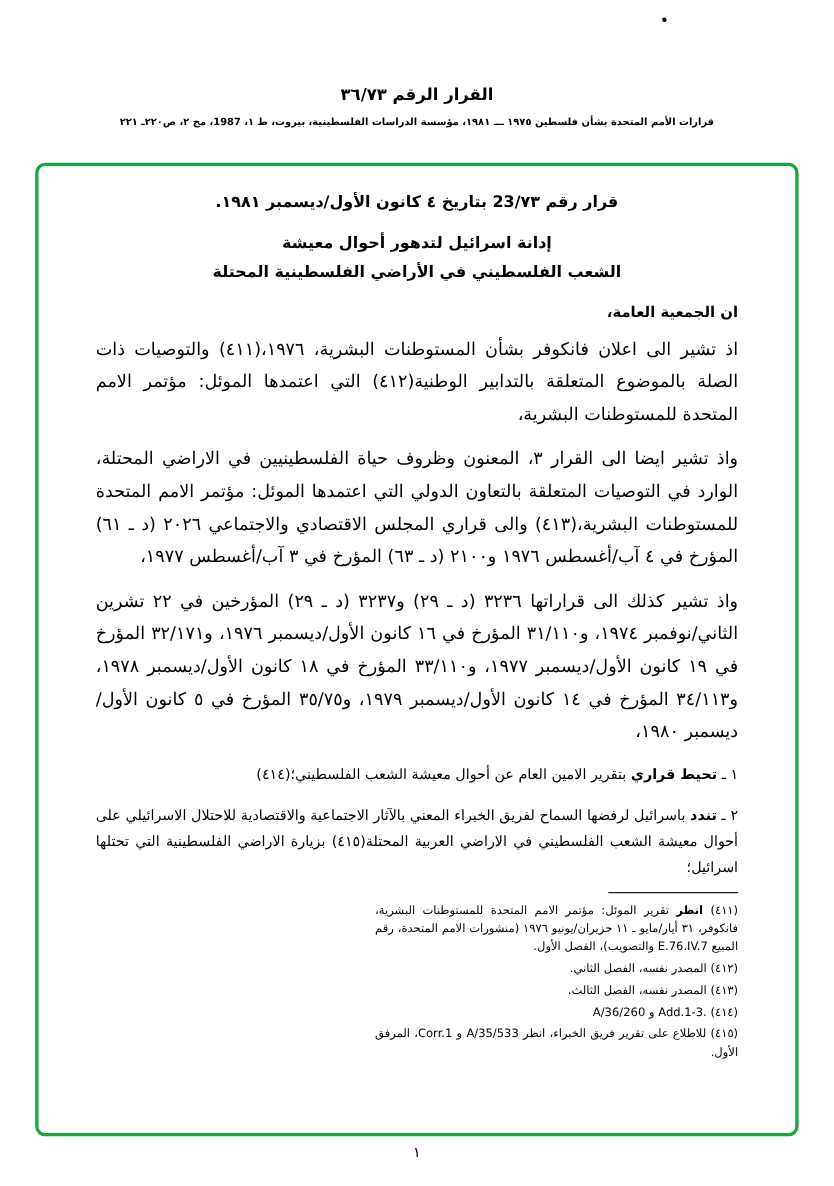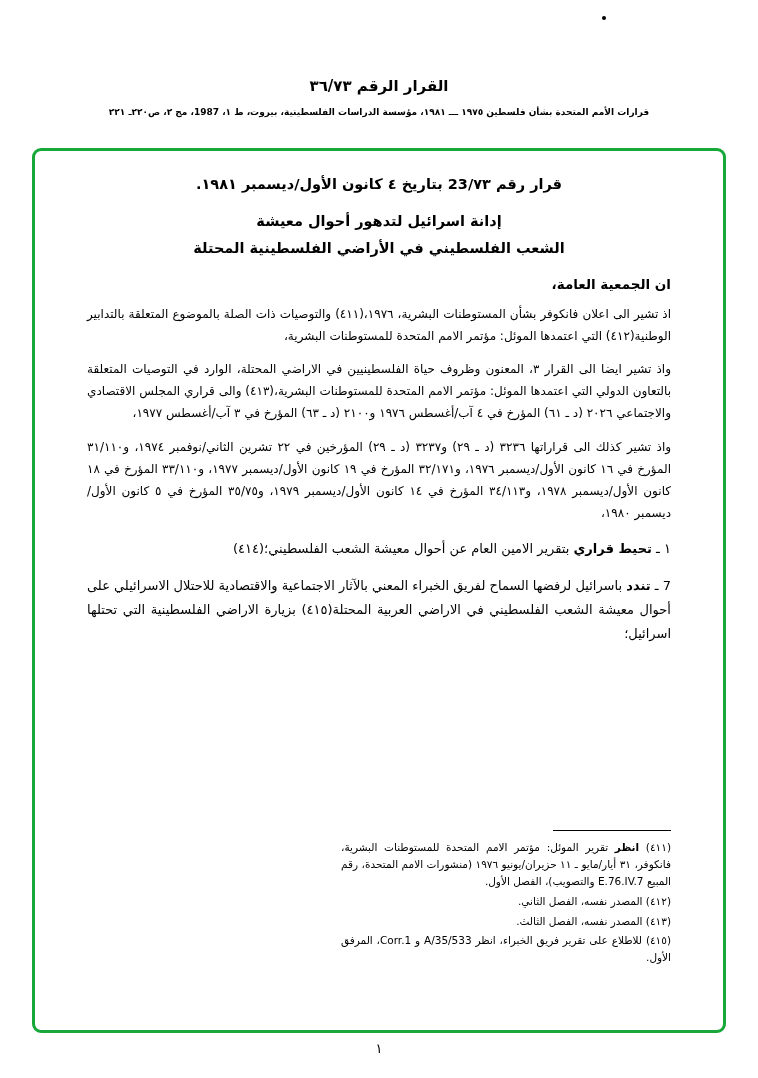--- a/index.html
+++ b/index.html
@@ -87,21 +87,21 @@
 
   .lead {
     margin-top: 14px;
     font-size: 13.5px;
     font-weight: bold;
     text-align: right;
   }
 
   .para {
     margin-top: 11px;
-    font-size: 12px;
+    font-size: 16px;
     line-height: 1.85;
     text-align: justify;
     text-justify: inter-word;
   }
   .para.just {
     text-align: justify;
   }
   .bold-inline {
     font-weight: bold;
   }
@@ -174,21 +174,21 @@
     <div class="para just">واذ تشير ايضا الى القرار ٣، المعنون وظروف حياة الفلسطينيين في الاراضي المحتلة، الوارد في التوصيات المتعلقة بالتعاون الدولي التي اعتمدها الموئل: مؤتمر الامم المتحدة للمستوطنات البشرية،(٤١٣) والى قراري المجلس الاقتصادي والاجتماعي ٢٠٢٦ (د ـ ٦١) المؤرخ في ٤ آب/أغسطس ١٩٧٦ و٢١٠٠ (د ـ ٦٣) المؤرخ في ٣ آب/أغسطس ١٩٧٧،</div>
     <div class="para just">واذ تشير كذلك الى قراراتها ٣٢٣٦ (د ـ ٢٩) و٣٢٣٧ (د ـ ٢٩) المؤرخين في ٢٢ تشرين الثاني/نوفمبر ١٩٧٤، و٣١/١١٠ المؤرخ في ١٦ كانون الأول/ديسمبر ١٩٧٦، و٣٢/١٧١ المؤرخ في ١٩ كانون الأول/ديسمبر ١٩٧٧، و٣٣/١١٠ المؤرخ في ١٨ كانون الأول/ديسمبر ١٩٧٨، و٣٤/١١٣ المؤرخ في ١٤ كانون الأول/ديسمبر ١٩٧٩، و٣٥/٧٥ المؤرخ في ٥ كانون الأول/ديسمبر ١٩٨٠،</div>
 
     <div class="numbered">
       <span>١ ـ</span>
       <span class="bold-inline">تحيط قراري</span>
       <span> بتقرير الامين العام عن أحوال معيشة الشعب الفلسطيني؛(٤١٤)</span>
     </div>
 
     <div class="numbered">
-      <span>7 ـ</span>
+      <span>٢ ـ</span>
       <span class="bold-inline">تندد</span>
       <span> باسرائيل لرفضها السماح لفريق الخبراء المعني بالآثار الاجتماعية والاقتصادية للاحتلال الاسرائيلي على أحوال معيشة الشعب الفلسطيني في الاراضي العربية المحتلة(٤١٥) بزيارة الاراضي الفلسطينية التي تحتلها اسرائيل؛</span>
     </div>
 
     <div class="footnotes">
       <div class="rule"></div>
 
       <div class="fn">
         <span>(٤١١)</span>
         <span class="bold-inline">انظر</span>
@@ -198,20 +198,24 @@
       <div class="fn">
         <span>(٤١٢)</span>
         <span>المصدر نفسه، الفصل الثاني.</span>
       </div>
 
       <div class="fn">
         <span>(٤١٣)</span>
         <span>المصدر نفسه، الفصل الثالث.</span>
       </div>
 
+      <div class="fn">
+        <span>(٤١٤)</span>
+        <span class="ltr">A/36/260 و Add.1-3.</span>
+      </div>
 
       <div class="fn">
         <span>(٤١٥)</span>
         <span>للاطلاع على تقرير فريق الخبراء، انظر A/35/533 و Corr.1، المرفق الأول.</span>
       </div>
     </div>
 
   </div>
 
   <div class="folio">١</div>

